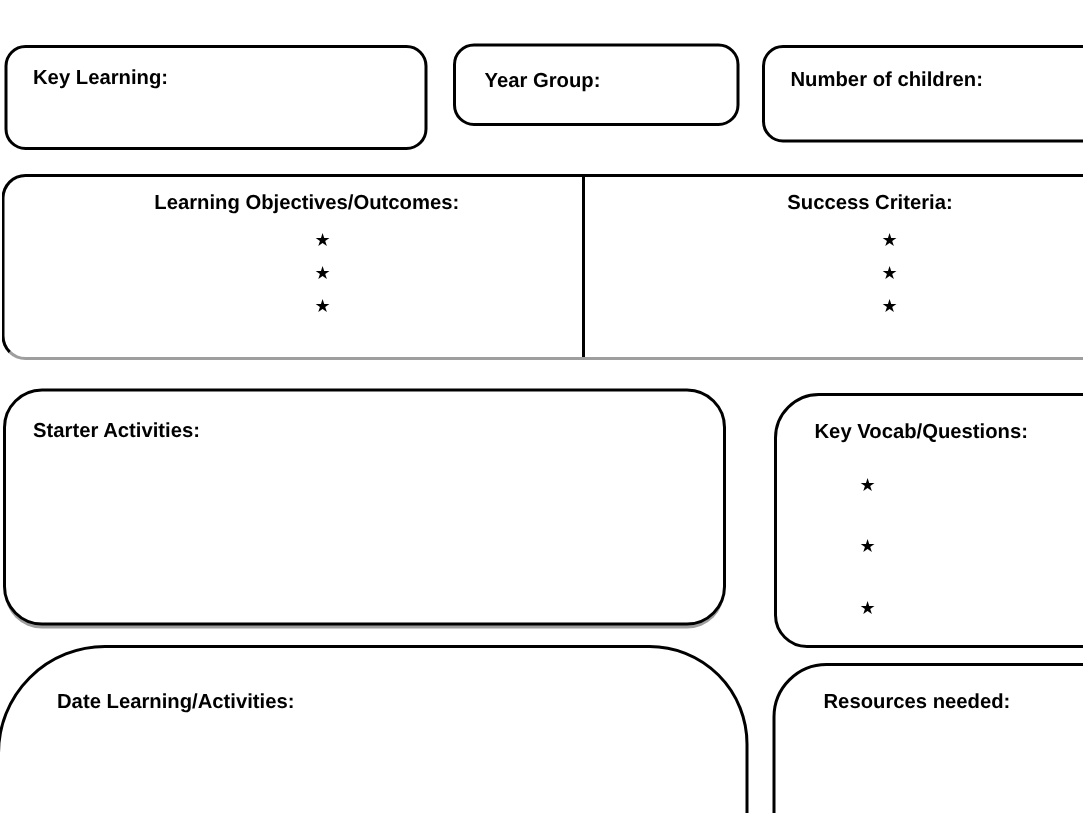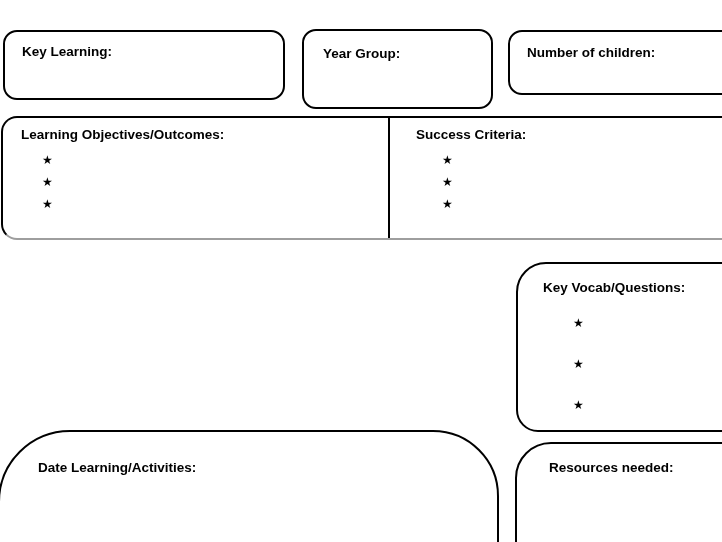--- a/index.html
+++ b/index.html
@@ -28,31 +28,31 @@
     background:var(--background);
   }
   .heading{
     font-weight:700;
     font-size:13.5px;
     line-height:16px;
     white-space:nowrap;
   }
   
   .key-learning   { left:3px;   top:30px; width:282px; height:70px; border-radius:14px; padding:12px 0 0 17px; }
-  .year-group     { left:302px; top:29px; width:191px; height:80px; border-radius:14px; padding:13px 0 0 19px; }
+  .year-group     { left:302px; top:29px; width:191px; height:55px; border-radius:14px; padding:13px 0 0 19px; }
   .year-group .heading{ line-height:19px; }
   .number-children{ left:508px; top:30px; width:234px; height:65px; border-radius:14px; padding:13px 0 0 17px; }
   
   .row2{
     left:1px; top:116px; width:745px; height:124px;
     border-radius:16px 0 0 16px;
     border-bottom-color:var(--shadow);
     display:flex; align-items:stretch;
   }
-  .cell{ padding-top:9px; }
+  .cell{ padding-top:9px;text-align:center; }
   .cell-left{ width:387px; border-right:2px solid var(--border); }
   .cell-right{ flex:1; }
   .cell-left  .heading{ margin-left:18px; }
   .cell-right .heading{ margin-left:26px; }
   .star-list{ margin-top:6px; }
   .cell-left  .star-list{ margin-left:39px; }
   .cell-right .star-list{ margin-left:52px; }
   .star{
     display:block;
     font-size:12px;
@@ -114,20 +114,23 @@
     <div class="cell cell-right">
       <div class="heading">Success Criteria:</div>
       <div class="star-list">
         <span class="star">★</span>
         <span class="star">★</span>
         <span class="star">★</span>
       </div>
     </div>
   </div>
 
+  <div class="box starter">
+    <div class="heading">Starter Activities:</div>
+  </div>
 
   <div class="box key-vocab">
     <div class="heading">Key Vocab/Questions:</div>
     <div class="star-list">
       <span class="star">★</span>
       <span class="star">★</span>
       <span class="star">★</span>
     </div>
   </div>
 

